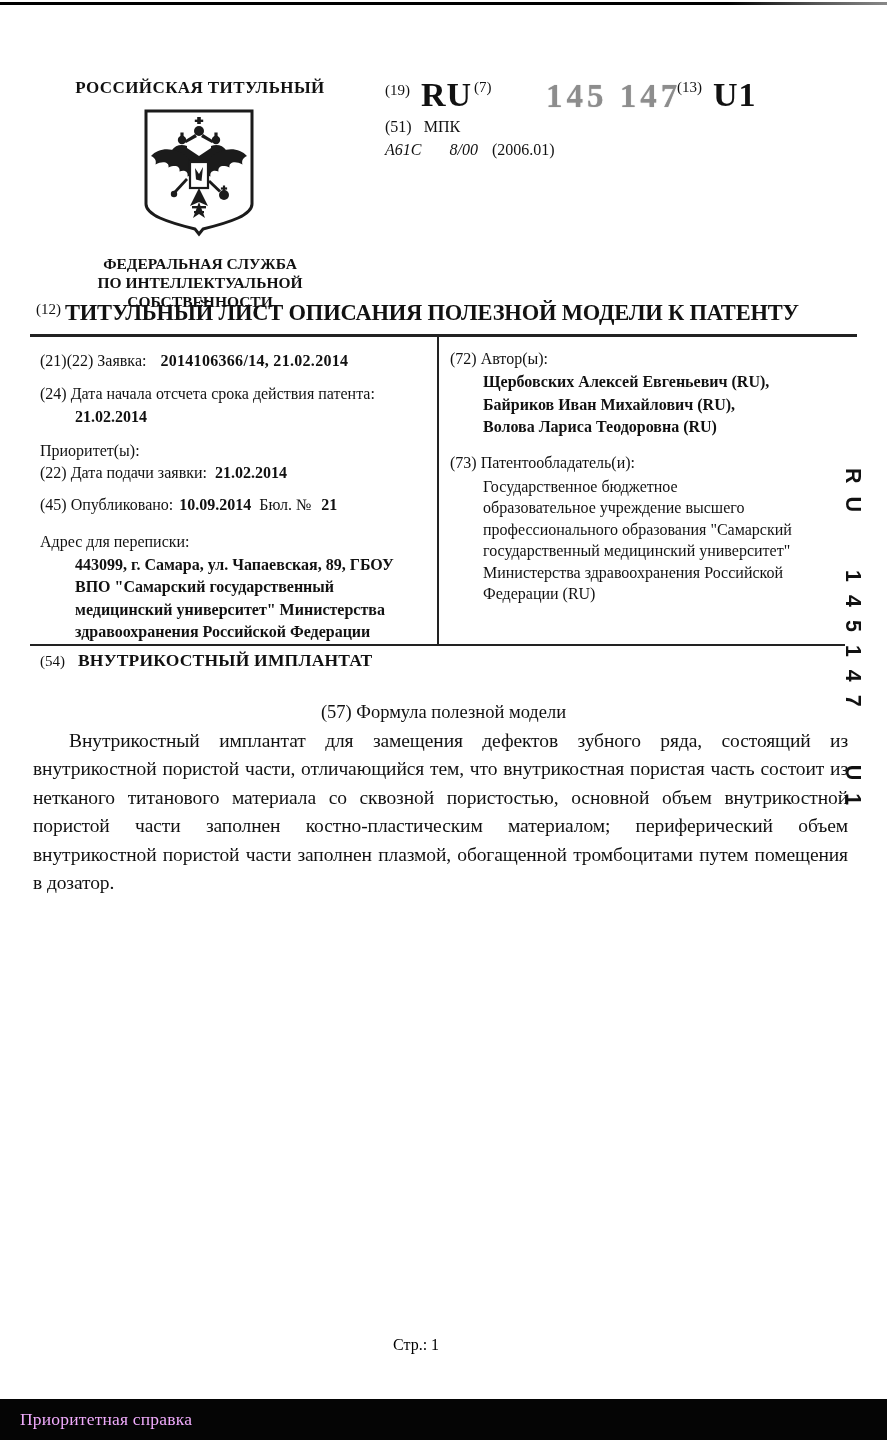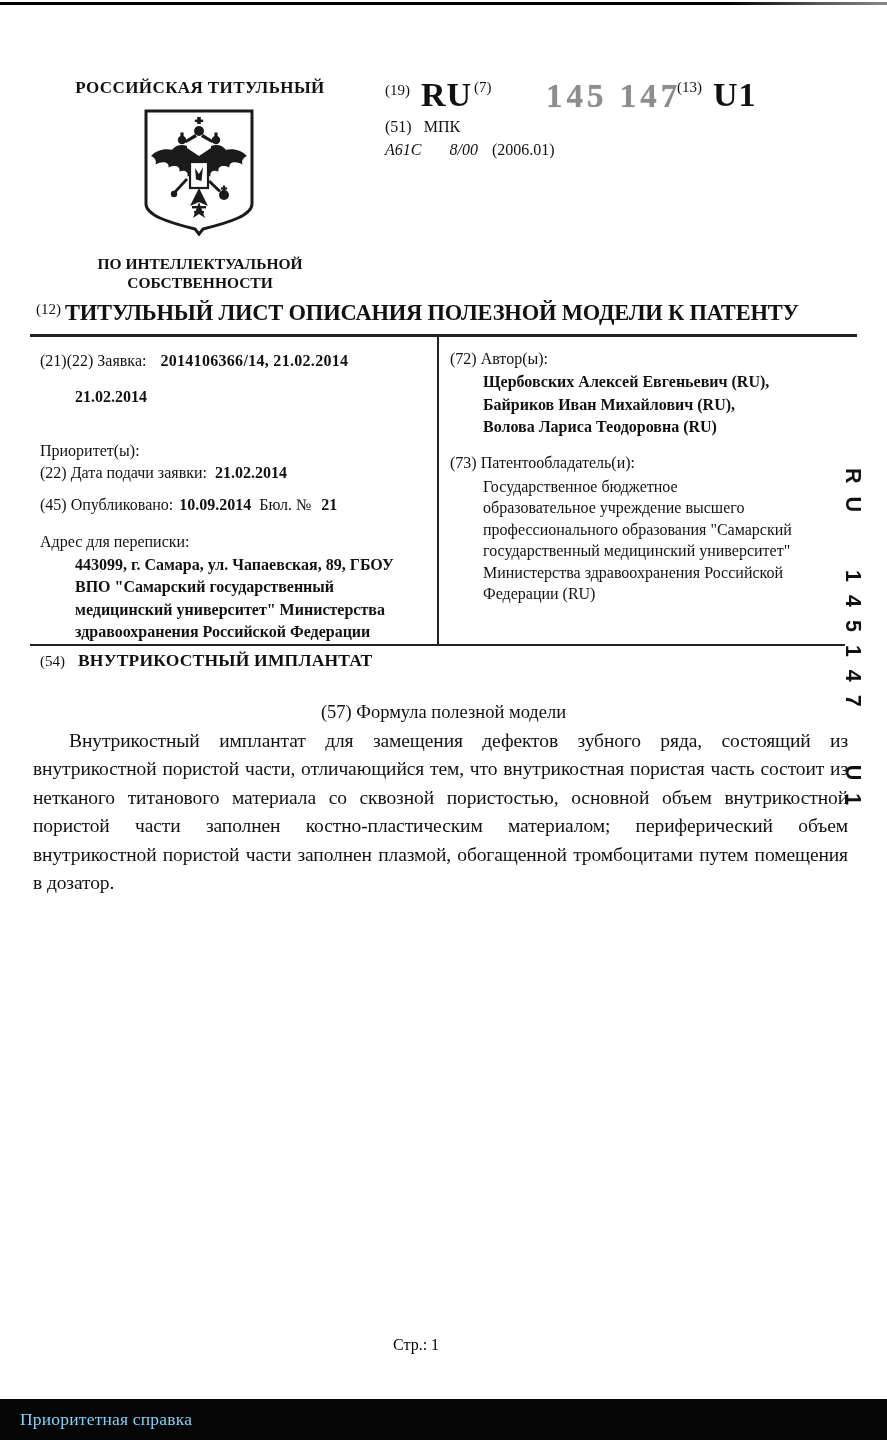--- a/index.html
+++ b/index.html
@@ -75,21 +75,21 @@
 
   
   .side-label{top:468px;left:840px;height:380px;writing-mode:vertical-rl;
     font-family:"Liberation Sans",sans-serif;font-weight:bold;font-size:21.5px;
     letter-spacing:13px;word-spacing:26px;white-space:nowrap;}
 
   
   .page-num{top:1336px;left:393px;font-size:16px;color:#000000;}
   .bottom-bar{top:1399px;left:0;width:887px;height:41px;background:#050505;}
   .bottom-bar span{position:absolute;left:20px;top:0;line-height:41px;
-    color:#7dd3fc;font-size:17.5px;letter-spacing:.2px;}
+    color:#f0abfc;font-size:17.5px;letter-spacing:.2px;}
 </style>
 </head>
 <body>
 
 <div class="abs top-line"></div>
 
 <div class="abs country ctr b">РОССИЙСКАЯ ТИТУЛЬНЫЙ</div>
 
 <div class="abs emblem">
   <svg width="118" height="132" viewBox="0 0 118 132">
@@ -119,20 +119,21 @@
       <circle cx="84" cy="89" r="5"></circle>
       <rect x="82.9" y="79.5" width="2.2" height="6"></rect>
       <rect x="80.9" y="81.4" width="6.2" height="2.2"></rect>
       <path d="M48 74 L36 87 L34 85 L46 72 Z"></path>
       <circle cx="34" cy="88" r="3.2"></circle>
     </g>
   </svg>
 </div>
 
 <div class="abs agency ctr b">
+  <div>ФЕДЕРАЛЬНАЯ СЛУЖБА</div>
   <div>ПО ИНТЕЛЛЕКТУАЛЬНОЙ СОБСТВЕННОСТИ</div>
 </div>
 
 <span class="abs code-sm c19">(19)</span>
 <span class="abs ru-big sans b">RU</span>
 <span class="abs code-sm c11">(7)</span>
 <span class="abs pubnum sans b">145 147</span>
 <span class="abs code-sm c13">(13)</span>
 <span class="abs u1-big sans b">U1</span>
 
@@ -150,20 +151,21 @@
 </div>
 <div class="abs hr1"></div>
 <div class="abs vdiv"></div>
 <div class="abs hr2"></div>
 
 <div class="abs bib e2122">
   <span class="lbl">(21)(22) Заявка:</span><span class="val">2014106366/14,  21.02.2014</span>
 </div>
 
 <div class="abs bib e24">
+  <span class="lbl">(24) Дата начала отсчета срока действия патента:</span>
   <span class="val">21.02.2014</span>
 </div>
 
 <div class="abs bib eprio">Приоритет(ы):</div>
 
 <div class="abs bib e22">
   <span class="lbl">(22) Дата подачи заявки:</span><span class="val">21.02.2014</span>
 </div>
 
 <div class="abs bib e45">

